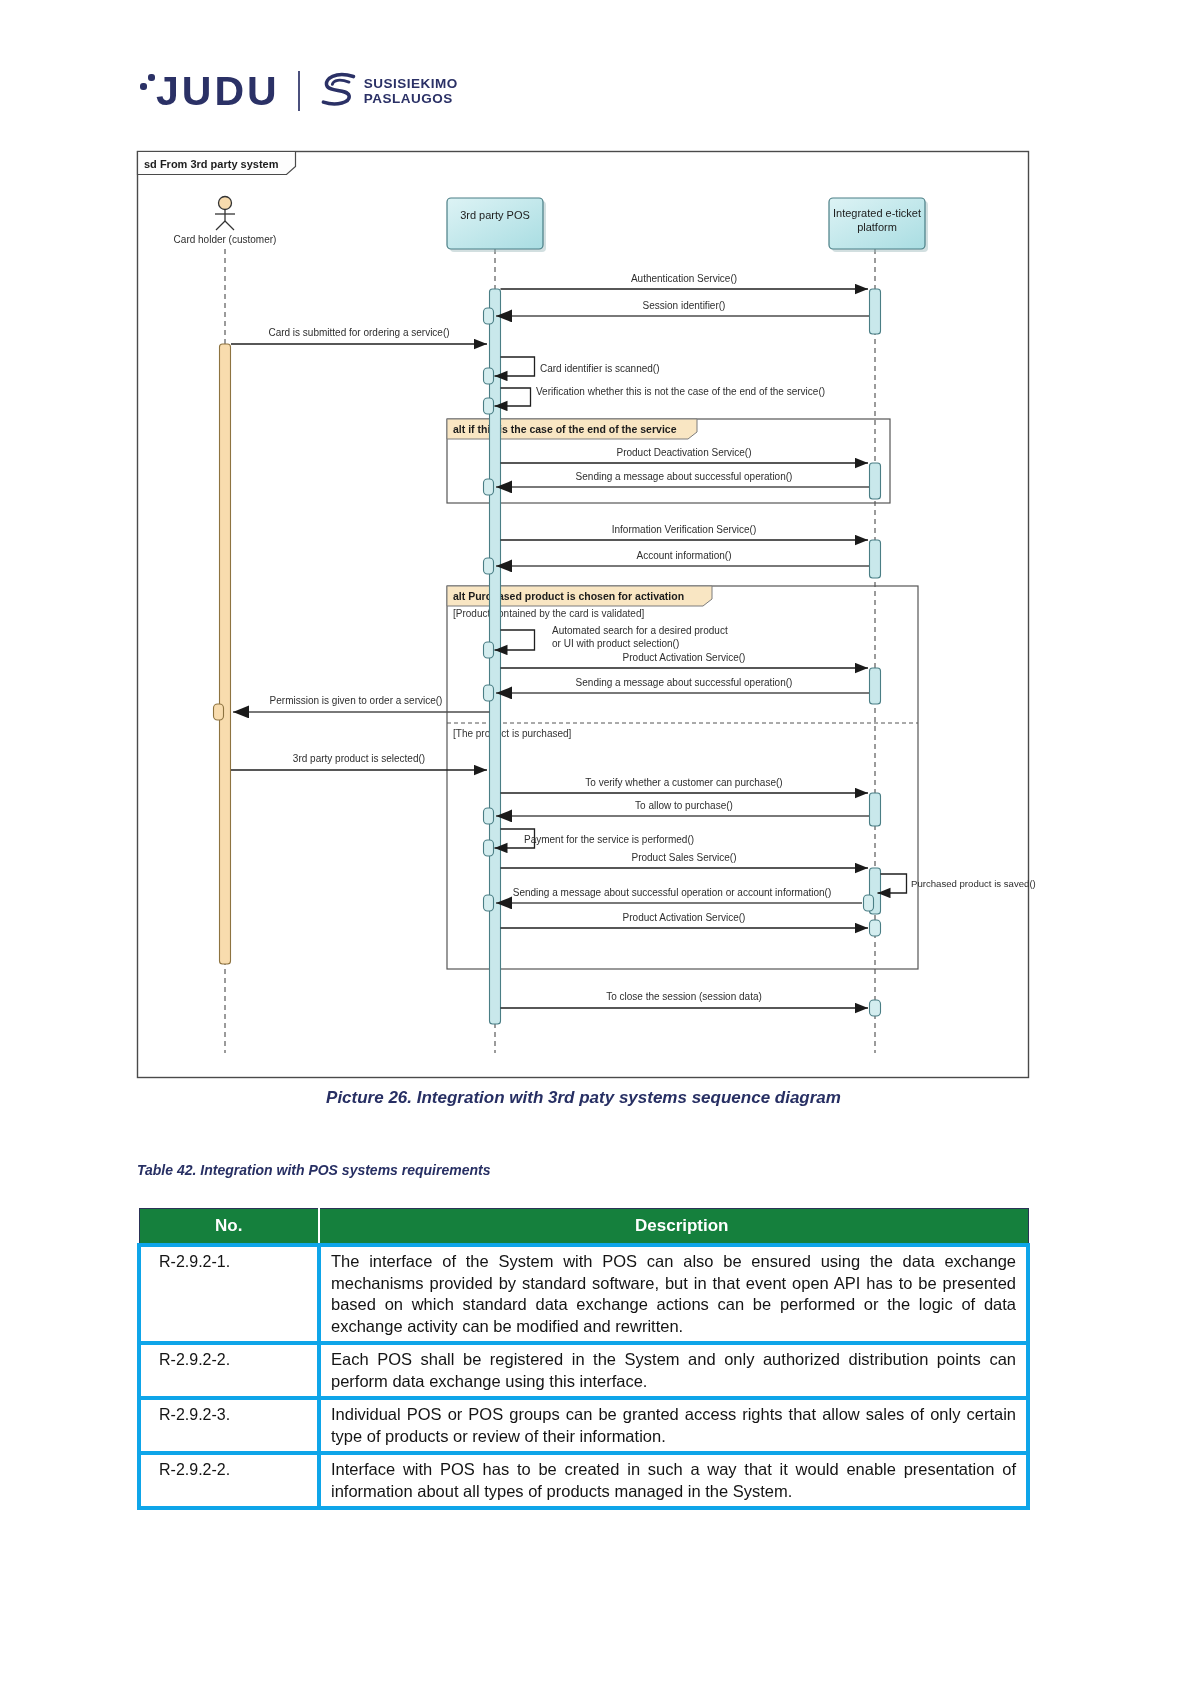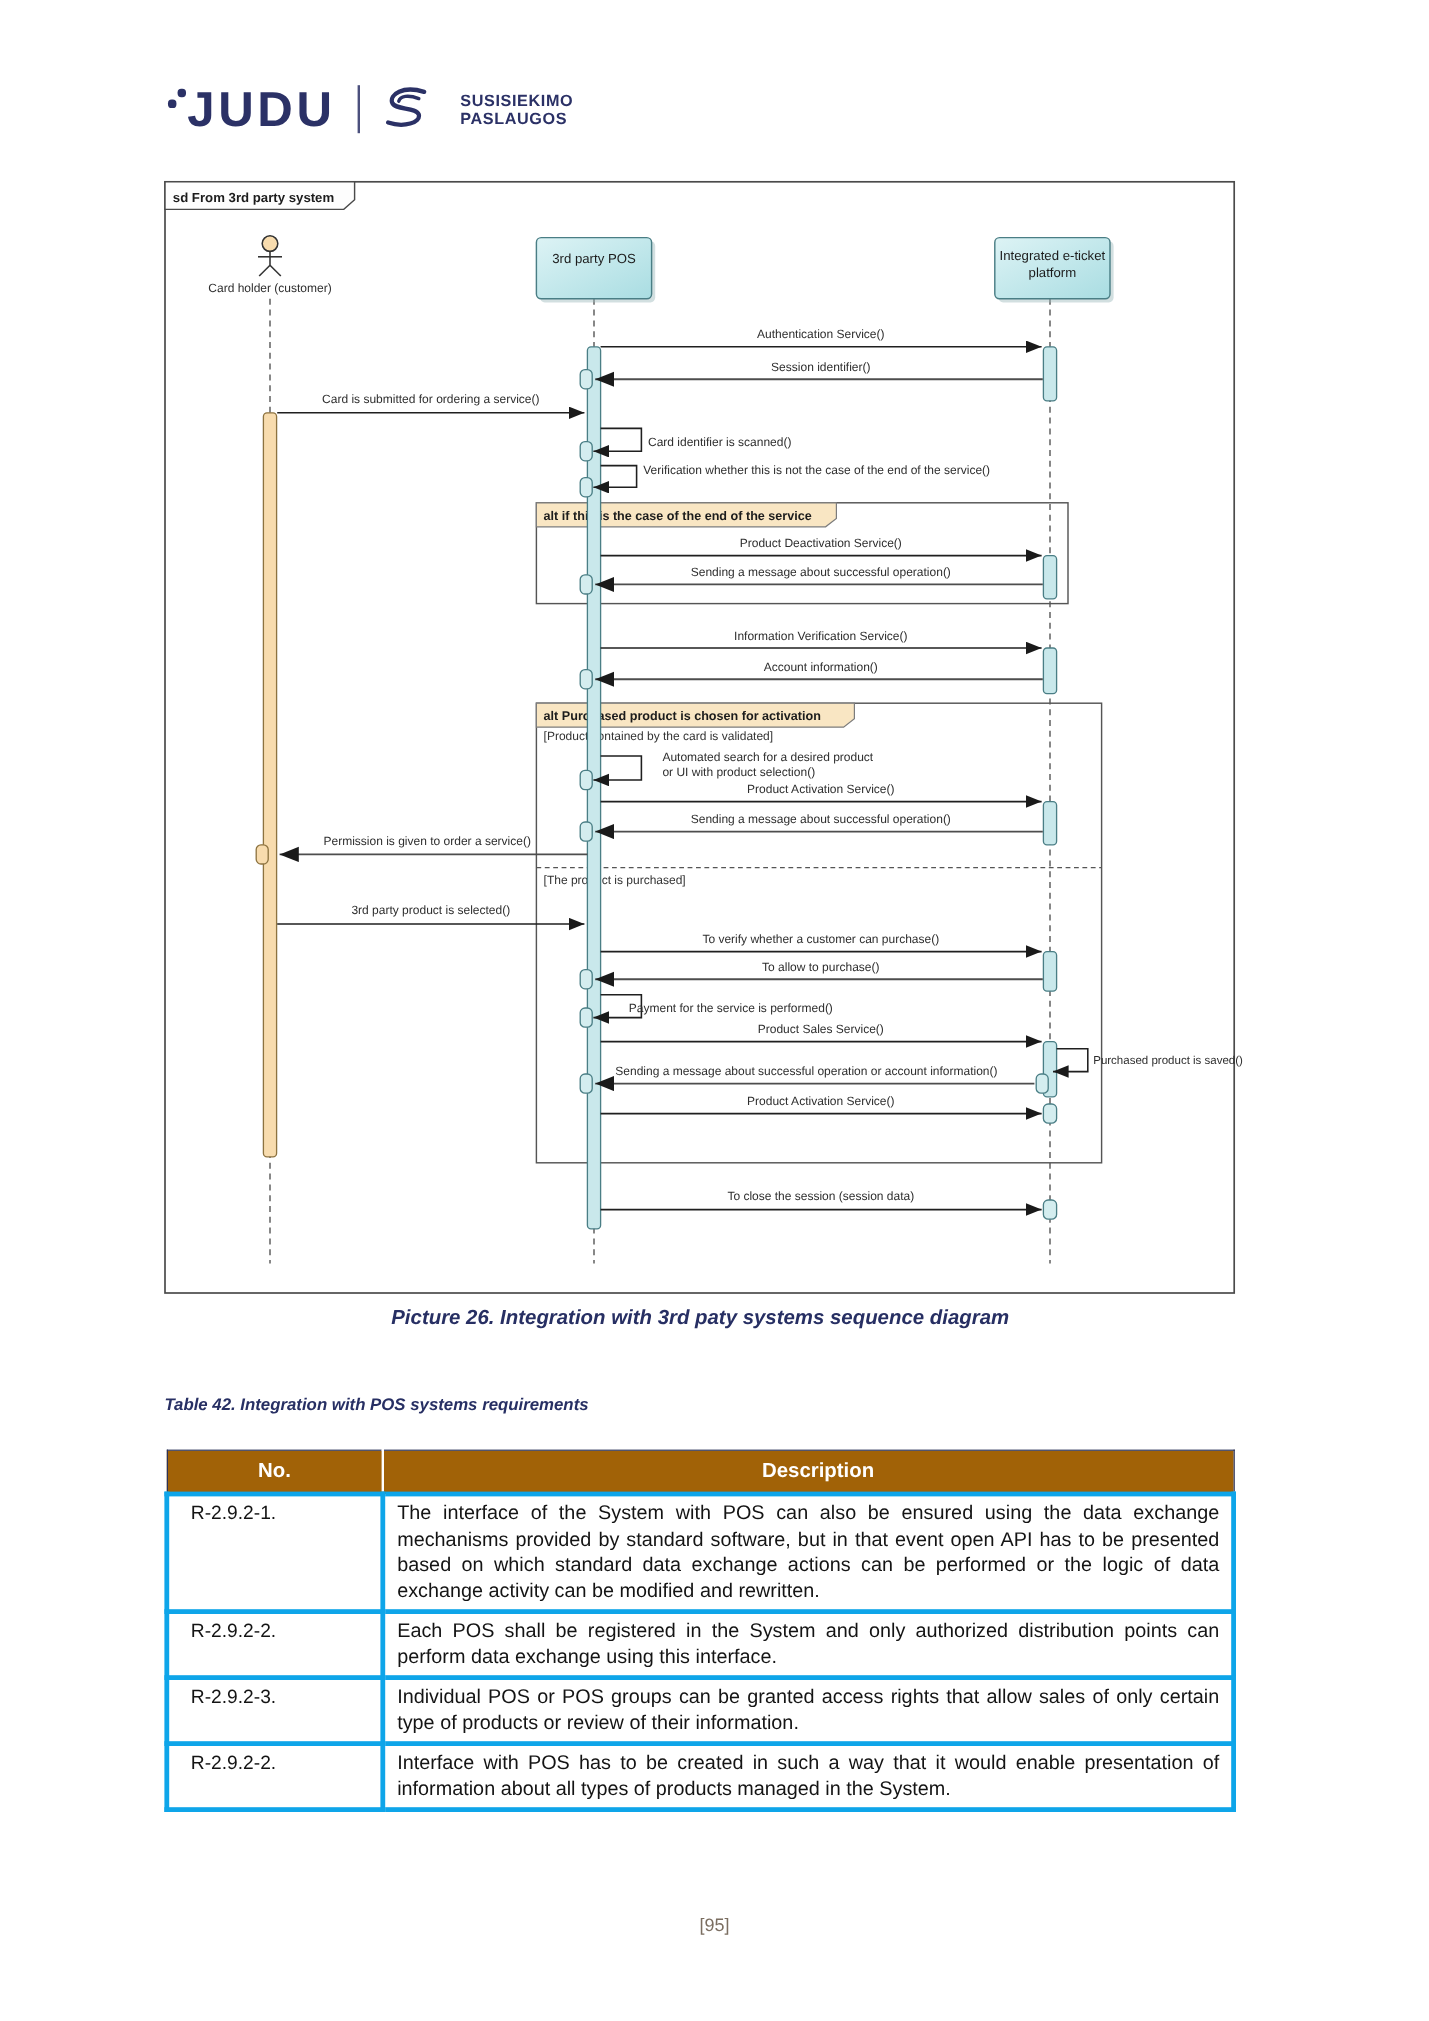--- a/index.html
+++ b/index.html
@@ -8,21 +8,21 @@
 
   
   .brand{position:absolute;left:140px;top:55px;display:flex;align-items:center;gap:18px;}
   .judu{position:relative;display:flex;align-items:flex-start;}
   .judu-dots{position:relative;width:16px;height:20px;margin-top:2px;}
   .judu-dots i{position:absolute;width:7px;height:7px;border-radius:3px;background:#2b3166;}
   .judu-dots i:nth-child(1){left:0;top:10px;}
   .judu-dots i:nth-child(2){left:8px;top:1px;}
   .judu-text{font-size:41px;font-weight:bold;letter-spacing:3px;color:#2b3166;line-height:40px;}
   .brand-sep{width:2px;height:40px;background:#2b3166;opacity:.85;}
-  .partner{display:flex;align-items:center;gap:24px;}
+  .partner{display:flex;align-items:center;gap:4px;}
   .partner-txt{display:flex;flex-direction:column;line-height:15px;color:#2b3166;
                font-weight:bold;font-size:13.5px;letter-spacing:.5px;}
 
   
   .diagram-wrap{position:absolute;left:0;top:0;}
   svg text{font-family:"Liberation Sans",sans-serif;}
   .msg{font-size:10px;fill:#2e2e2e;}
   .msg-s{font-size:9.6px;fill:#2e2e2e;}
   .guard{font-size:10px;fill:#333;}
   .alt-title{font-size:10.5px;font-weight:bold;fill:#1c1c1c;}
@@ -42,21 +42,21 @@
   
   .caption{position:absolute;left:137px;width:893px;top:1072px;text-align:center;
            font-size:17px;font-weight:bold;font-style:italic;color:#272f63;}
   .para{position:absolute;left:137px;width:893px;top:1108px;font-size:18.5px;color:#1f1f1f;}
   .tbl-title{position:absolute;left:137px;width:893px;top:1146px;
              font-size:14px;font-weight:bold;font-style:italic;color:#272f63;}
 
   
   .req-table{position:absolute;left:137px;top:1192px;width:893px;border-collapse:collapse;
              font-size:16.5px;color:#141414;}
-  .req-table th{background:#a16207;color:#fff;font-size:17px;font-weight:bold;
+  .req-table th{background:#15803d;color:#fff;font-size:17px;font-weight:bold;
                 padding:7px 8px;border:1px solid #2c3257;border-right:2px solid #fff;}
   .req-table th:last-child{border-right:1px solid #2c3257;padding-left:24px;}
   .req-table td{border:4px solid #0ea5e9;vertical-align:top;padding:4px 10px;line-height:21.5px;}
   .req-table td.no{width:148px;padding-left:18px;font-size:16px;}
   .req-table td.desc{text-align:justify;}
 
   .pageno{position:absolute;left:0;top:1580px;width:1191px;text-align:center;
           font-size:15px;color:#7b6e61;}
 </style>
 </head>
@@ -250,14 +250,13 @@
         <td class="no">R-2.9.2-3.</td>
         <td class="desc">Individual POS or POS groups can be granted access rights that allow sales of only certain type of products or review of their information.</td>
       </tr>
       <tr>
         <td class="no">R-2.9.2-2.</td>
         <td class="desc">Interface with POS has to be created in such a way that it would enable presentation of information about all types of products managed in the System.</td>
       </tr>
     </tbody>
   </table>
 
-  <div class="pageno">[95]</div>
 </div>
 
 </body></html>

